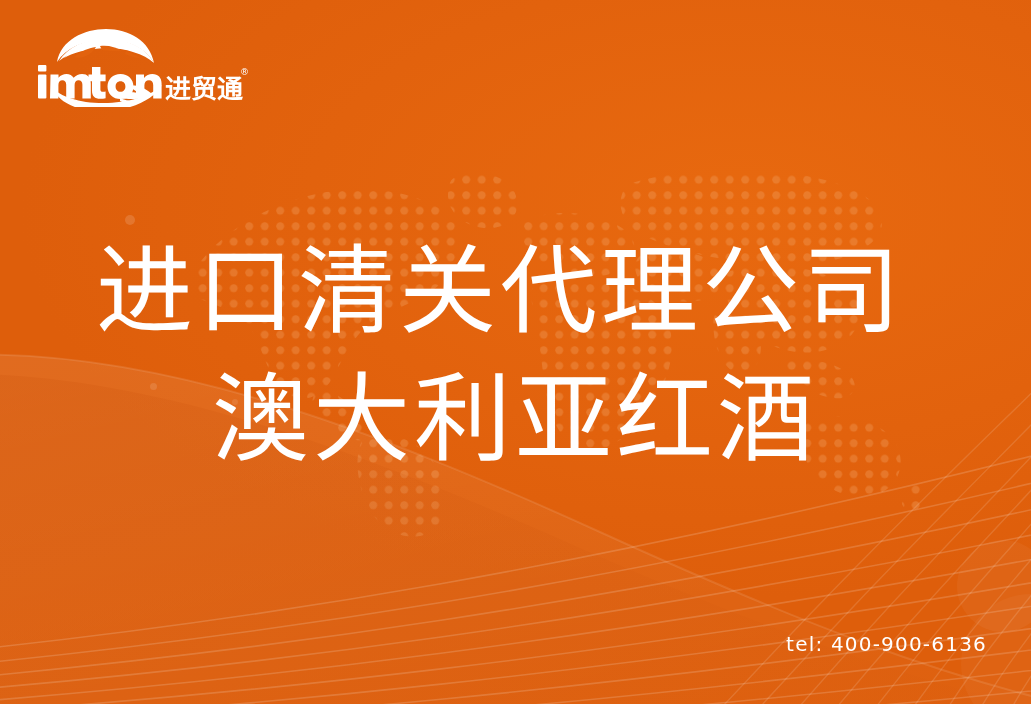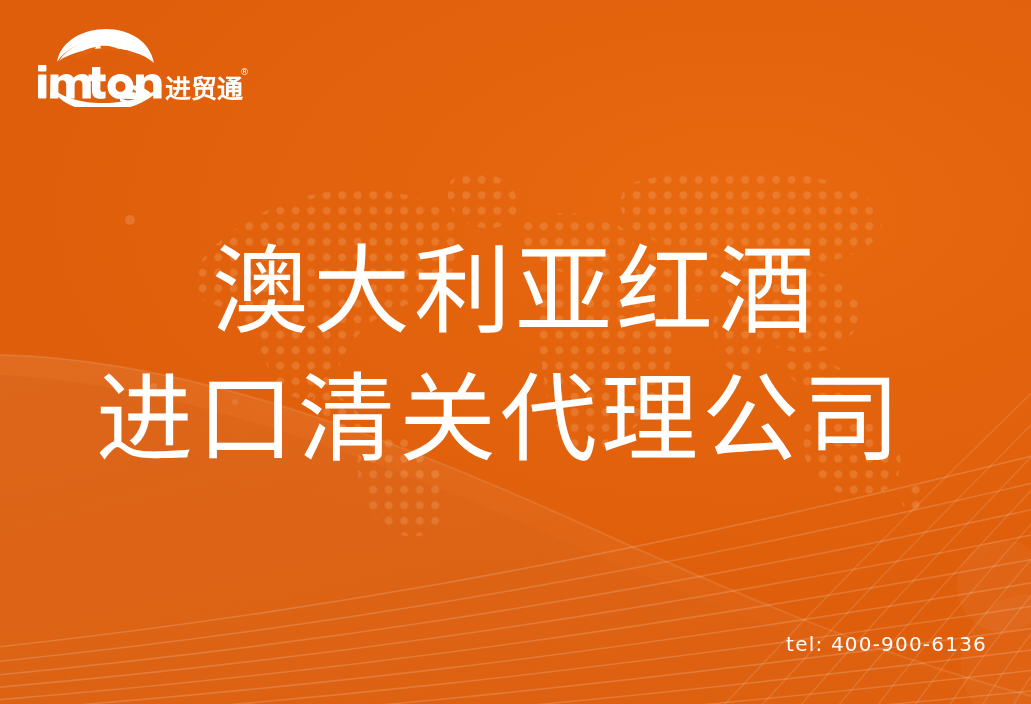--- a/index.html
+++ b/index.html
@@ -295,19 +295,19 @@
                  v13.2 h-8.4 Z"></path>
       </g>
 
       <text x="131" y="71" fill="#ffffff" font-family="DejaVu Sans, Liberation Sans, sans-serif" font-size="26" font-weight="700" letter-spacing="0">进贸通</text>
       <text x="206" y="48" fill="#ffffff" font-family="DejaVu Sans, Liberation Sans, sans-serif" font-size="9">®</text>
     </svg>
 
   </div>
 
   <div class="headline">
+    <span class="line line-2">进口清关代理公司</span>
     <span class="line line-1">澳大利亚红酒</span>
-    <span class="line line-2">进口清关代理公司</span>
   </div>
 
   <div class="tel">tel: 400-900-6136</div>
 
 </div>
 
 </body></html>

